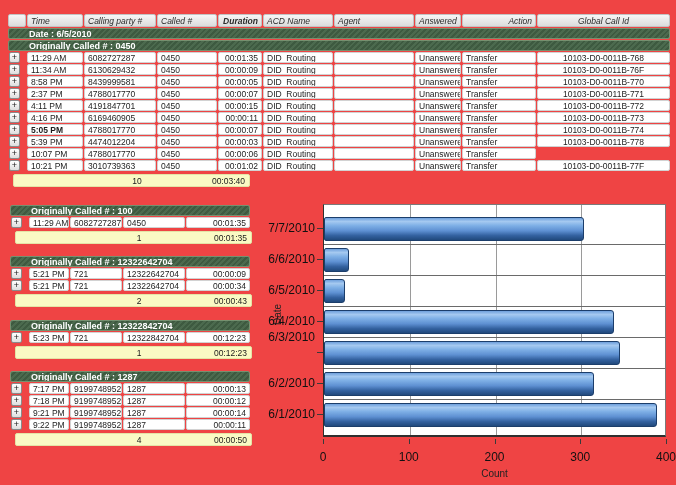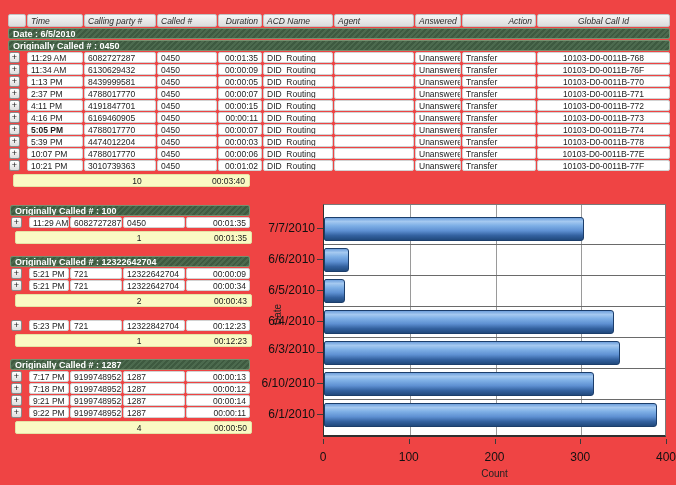--- a/index.html
+++ b/index.html
@@ -16,21 +16,21 @@
   .thead .cell { background:linear-gradient(#f6f6f6,#dcdcdc); border-color:#c3c3c3;
                  font-style:italic; height:13px; line-height:11px; color:#2a2a2a; }
   .al-r { text-align:right; } .al-c { text-align:center; }
   .expcell { width:18px; border:none; background:transparent; display:flex;
              align-items:center; padding:0 0 0 1px; border-radius:0; }
   .exp { width:11px; height:11px; border:1px solid #8a8a8a; border-radius:2px;
          background:linear-gradient(#ffffff,#dedede); font-size:9px; line-height:9px;
          text-align:center; color:#222; cursor:pointer; padding:0; }
   .greenbar { background:repeating-linear-gradient(135deg, var(--green-light) 0 2px, var(--green-dark) 2px 4px);
               border:1px solid #76906f; border-radius:2px; color:#fff; font-weight:bold;
-              font-size:9px; height:11px; line-height:10px; padding:0 4px; margin-bottom:1px;
+              font-size:9px; height:11px; line-height:10px; padding:0 20px; margin-bottom:1px;
               white-space:nowrap; overflow:hidden; }
   .summary { position:relative; background:var(--summary-yellow); border:1px solid #e4e4a6;
              border-radius:2px; width:237px; height:13px; margin:3px 0 0 5px;
              font-size:8.5px; line-height:12px; }
   .summary .cnt { position:absolute; left:108px; width:30px; text-align:center; }
   .summary .dur { position:absolute; right:4px; }
   .subsec { width:240px; margin-left:2px; }
 
   
   .chart { position:absolute; left:253px; top:196px; width:423px; height:289px; }
@@ -55,21 +55,21 @@
 </head>
 <body>
 
 <div class="page">
   <div class="leftcol" id="leftcol">
       <div class="trow thead">
         <div class="cell " style="width: 18px;"></div>
         <div class="cell " style="width: 56px;">Time</div>
         <div class="cell " style="width: 72px;">Calling party #</div>
         <div class="cell " style="width: 60px;">Called #</div>
-        <div class="cell al-r" style="width: 44px;">Duration</div>
+        <div class="cell al-r" style="width: 44px; font-weight: bold;">Duration</div>
         <div class="cell " style="width: 70px;">ACD Name</div>
         <div class="cell " style="width: 80px;">Agent</div>
         <div class="cell " style="width: 46px;">Answered</div>
         <div class="cell " style="width: 74px; text-align: right;">Action</div>
         <div class="cell al-c" style="flex: 1 1 0%;">Global Call Id</div>
       </div>
       <div class="greenbar">Date : 6/5/2010</div>
       <div class="greenbar">Originally Called # : 0450</div>
       <div class="trow">
         <div class="cell expcell">
@@ -96,21 +96,21 @@
         <div class="cell " style="width: 70px;">DID_Routing</div>
         <div class="cell " style="width: 80px;"></div>
         <div class="cell " style="width: 46px;">Unanswered</div>
         <div class="cell " style="width: 74px;">Transfer</div>
         <div class="cell al-c" style="flex: 1 1 0%;">10103-D0-0011B-76F</div>
       </div>
       <div class="trow">
         <div class="cell expcell">
           <button class="exp">+</button>
         </div>
-        <div class="cell " style="width: 56px;">1:13 PM</div>
+        <div class="cell " style="width: 56px;">8:58 PM</div>
         <div class="cell " style="width: 72px;">8439999581</div>
         <div class="cell " style="width: 60px;">0450</div>
         <div class="cell al-r" style="width: 44px;">00:00:05</div>
         <div class="cell " style="width: 70px;">DID_Routing</div>
         <div class="cell " style="width: 80px;"></div>
         <div class="cell " style="width: 46px;">Unanswered</div>
         <div class="cell " style="width: 74px;">Transfer</div>
         <div class="cell al-c" style="flex: 1 1 0%;">10103-D0-0011B-770</div>
       </div>
       <div class="trow">
@@ -188,21 +188,20 @@
           <button class="exp">+</button>
         </div>
         <div class="cell " style="width: 56px;">10:07 PM</div>
         <div class="cell " style="width: 72px;">4788017770</div>
         <div class="cell " style="width: 60px;">0450</div>
         <div class="cell al-r" style="width: 44px;">00:00:06</div>
         <div class="cell " style="width: 70px;">DID_Routing</div>
         <div class="cell " style="width: 80px;"></div>
         <div class="cell " style="width: 46px;">Unanswered</div>
         <div class="cell " style="width: 74px;">Transfer</div>
-        <div class="cell al-c" style="flex: 1 1 0%;">10103-D0-0011B-77E</div>
       </div>
       <div class="trow">
         <div class="cell expcell">
           <button class="exp">+</button>
         </div>
         <div class="cell " style="width: 56px;">10:21 PM</div>
         <div class="cell " style="width: 72px;">3010739363</div>
         <div class="cell " style="width: 60px;">0450</div>
         <div class="cell al-r" style="width: 44px;">00:01:02</div>
         <div class="cell " style="width: 70px;">DID_Routing</div>
@@ -250,20 +249,21 @@
           <div class="cell " style="width: 52px;">721</div>
           <div class="cell " style="width: 62px;">12322642704</div>
           <div class="cell al-r" style="flex: 1 1 0%;">00:00:34</div>
         </div>
         <div class="summary">
           <span class="cnt">2</span>
           <span class="dur">00:00:43</span>
         </div>
       </div>
       <div class="subsec" style="margin-top: 13px;">
+        <div class="greenbar">Originally Called # : 12322842704</div>
         <div class="trow">
           <div class="cell expcell">
             <button class="exp">+</button>
           </div>
           <div class="cell " style="width: 40px;">5:23 PM</div>
           <div class="cell " style="width: 52px;">721</div>
           <div class="cell " style="width: 62px;">12322842704</div>
           <div class="cell al-r" style="flex: 1 1 0%;">00:12:23</div>
         </div>
         <div class="summary">
@@ -338,23 +338,23 @@
     <div class="xlabel">Count</div>
   <div class="ytick" style="left: 64px; top: 31.5px;"></div>
       <div class="ylab" style="top: 24.5px;">7/7/2010</div>
       <div class="ytick" style="left: 64px; top: 62.5px;"></div>
       <div class="ylab" style="top: 55.5px;">6/6/2010</div>
       <div class="ytick" style="left: 64px; top: 93.5px;"></div>
       <div class="ylab" style="top: 86.5px;">6/5/2010</div>
       <div class="ytick" style="left: 64px; top: 124.5px;"></div>
       <div class="ylab" style="top: 117.5px;">6/4/2010</div>
       <div class="ytick" style="left: 64px; top: 155.5px;"></div>
-      <div class="ylab" style="top: 146px;">6/3/2010</div>
+      <div class="ylab" style="top: 134px;">6/3/2010</div>
       <div class="ytick" style="left: 64px; top: 186.5px;"></div>
-      <div class="ylab" style="top: 179.5px;">6/10/2010</div>
+      <div class="ylab" style="top: 179.5px;">6/2/2010</div>
       <div class="ytick" style="left: 64px; top: 217.5px;"></div>
       <div class="ylab" style="top: 210.5px;">6/1/2010</div>
       <div class="xtick" style="left: 70px; top: 243px;"></div>
       <div class="xlab" style="left: 48px; top: 254px;">0</div>
       <div class="xtick" style="left: 155.75px; top: 243px;"></div>
       <div class="xlab" style="left: 133.75px; top: 254px;">100</div>
       <div class="xtick" style="left: 241.5px; top: 243px;"></div>
       <div class="xlab" style="left: 219.5px; top: 254px;">200</div>
       <div class="xtick" style="left: 327.25px; top: 243px;"></div>
       <div class="xlab" style="left: 305.25px; top: 254px;">300</div>

